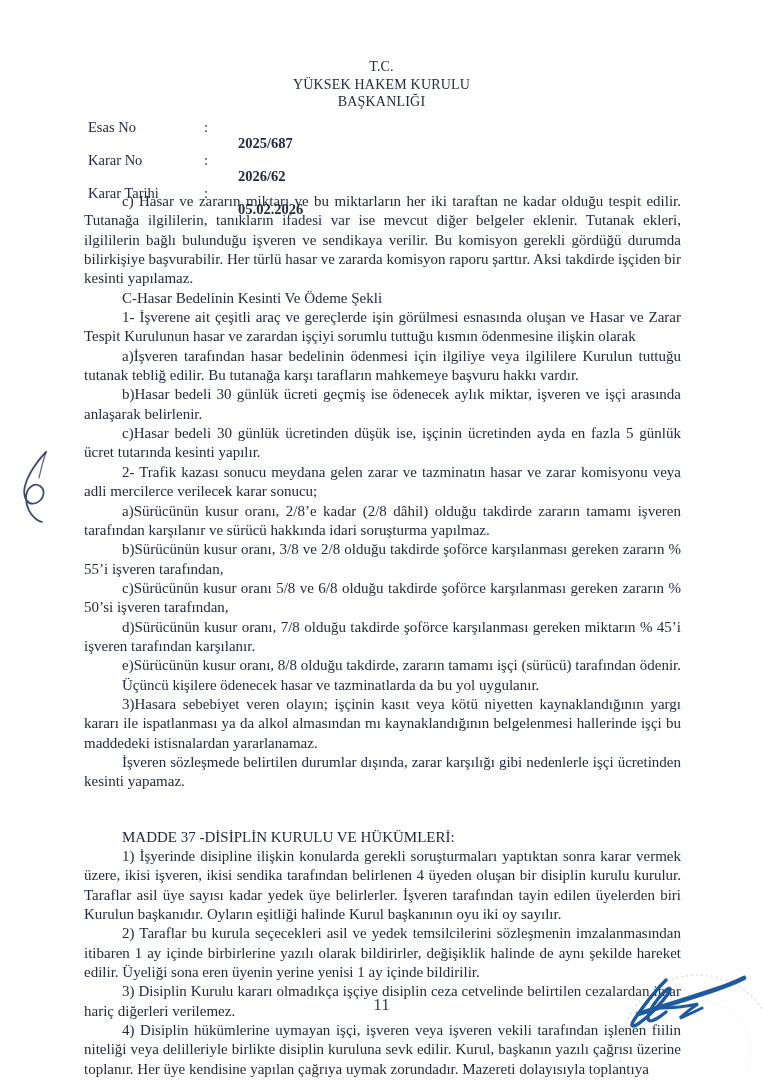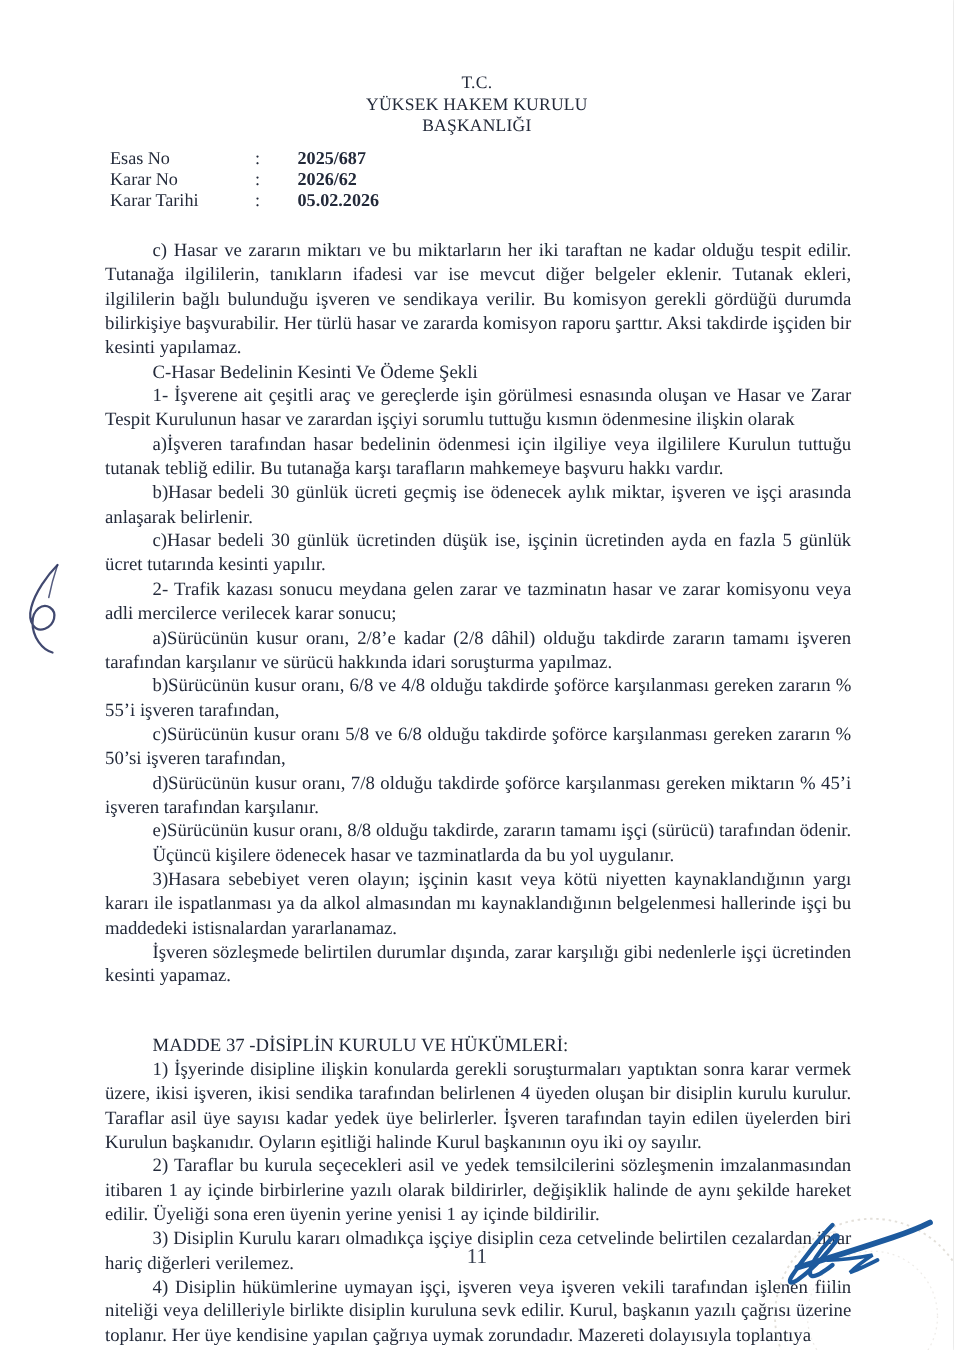--- a/index.html
+++ b/index.html
@@ -19,21 +19,21 @@
     letter-spacing:.2px;
   }
   .doc-header div{white-space:pre;}
   .case-info{
     position:absolute;top:119px;left:88px;
     font-size:14.5px;line-height:17.2px;
   }
   .case-row{display:flex;gap:12px;}
   .case-label{width:104px;}
   .case-sep{width:22px;}
-  .case-value{font-weight:bold;}
+  .case-value{font-weight:bold;margin-top:16px;}
   .body-text{
     position:absolute;top:192px;left:84px;width:597px;
     font-size:15px;line-height:19.35px;
     text-align:justify;
   }
   .para{margin:0;text-indent:38px;}
   .para.heading{font-weight:normal;text-align:left;}
   .para.madde{margin-top:36px;}
   .page-number{
     position:absolute;top:995px;left:0;width:100%;
@@ -75,21 +75,21 @@
 
   <div class="body-text">
     <p class="para">c) Hasar ve zararın miktarı ve bu miktarların her iki taraftan ne kadar olduğu tespit edilir. Tutanağa ilgililerin, tanıkların ifadesi var ise mevcut diğer belgeler eklenir. Tutanak ekleri, ilgililerin bağlı bulunduğu işveren ve sendikaya verilir. Bu komisyon gerekli gördüğü durumda bilirkişiye başvurabilir. Her türlü hasar ve zararda komisyon raporu şarttır. Aksi takdirde işçiden bir kesinti yapılamaz.</p>
     <p class="para heading">C-Hasar Bedelinin Kesinti Ve Ödeme Şekli</p>
     <p class="para">1- İşverene ait çeşitli araç ve gereçlerde işin görülmesi esnasında oluşan ve Hasar ve Zarar Tespit Kurulunun hasar ve zarardan işçiyi sorumlu tuttuğu kısmın ödenmesine ilişkin olarak</p>
     <p class="para">a)İşveren tarafından hasar bedelinin ödenmesi için ilgiliye veya ilgililere Kurulun tuttuğu tutanak tebliğ edilir. Bu tutanağa karşı tarafların mahkemeye başvuru hakkı vardır.</p>
     <p class="para">b)Hasar bedeli 30 günlük ücreti geçmiş ise ödenecek aylık miktar, işveren ve işçi arasında anlaşarak belirlenir.</p>
     <p class="para">c)Hasar bedeli 30 günlük ücretinden düşük ise, işçinin ücretinden ayda en fazla 5 günlük ücret tutarında kesinti yapılır.</p>
     <p class="para">2- Trafik kazası sonucu meydana gelen zarar ve tazminatın hasar ve zarar komisyonu veya adli mercilerce verilecek karar sonucu;</p>
     <p class="para">a)Sürücünün kusur oranı, 2/8’e kadar (2/8 dâhil) olduğu takdirde zararın tamamı işveren tarafından karşılanır ve sürücü hakkında idari soruşturma yapılmaz.</p>
-    <p class="para">b)Sürücünün kusur oranı, 6/8 ve 4/8 olduğu takdirde şoförce karşılanması gereken zararın % 55’i işveren tarafından,</p>
+    <p class="para">b)Sürücünün kusur oranı, 3/8 ve 2/8 olduğu takdirde şoförce karşılanması gereken zararın % 55’i işveren tarafından,</p>
     <p class="para">c)Sürücünün kusur oranı 5/8 ve 6/8 olduğu takdirde şoförce karşılanması gereken zararın % 50’si işveren tarafından,</p>
     <p class="para">d)Sürücünün kusur oranı, 7/8 olduğu takdirde şoförce karşılanması gereken miktarın % 45’i işveren tarafından karşılanır.</p>
     <p class="para">e)Sürücünün kusur oranı, 8/8 olduğu takdirde, zararın tamamı işçi (sürücü) tarafından ödenir.</p>
     <p class="para">Üçüncü kişilere ödenecek hasar ve tazminatlarda da bu yol uygulanır.</p>
     <p class="para">3)Hasara sebebiyet veren olayın; işçinin kasıt veya kötü niyetten kaynaklandığının yargı kararı ile ispatlanması ya da alkol almasından mı kaynaklandığının belgelenmesi hallerinde işçi bu maddedeki istisnalardan yararlanamaz.</p>
     <p class="para">İşveren sözleşmede belirtilen durumlar dışında, zarar karşılığı gibi nedenlerle işçi ücretinden kesinti yapamaz.</p>
     <p class="para heading madde">MADDE 37 -DİSİPLİN KURULU VE HÜKÜMLERİ:</p>
     <p class="para">1) İşyerinde disipline ilişkin konularda gerekli soruşturmaları yaptıktan sonra karar vermek üzere, ikisi işveren, ikisi sendika tarafından belirlenen 4 üyeden oluşan bir disiplin kurulu kurulur. Taraflar asil üye sayısı kadar yedek üye belirlerler. İşveren tarafından tayin edilen üyelerden biri Kurulun başkanıdır. Oyların eşitliği halinde Kurul başkanının oyu iki oy sayılır.</p>
     <p class="para">2) Taraflar bu kurula seçecekleri asil ve yedek temsilcilerini sözleşmenin imzalanmasından itibaren 1 ay içinde birbirlerine yazılı olarak bildirirler, değişiklik halinde de aynı şekilde hareket edilir. Üyeliği sona eren üyenin yerine yenisi 1 ay içinde bildirilir.</p>
     <p class="para">3) Disiplin Kurulu kararı olmadıkça işçiye disiplin ceza cetvelinde belirtilen cezalardan ihtar hariç diğerleri verilemez.</p>

